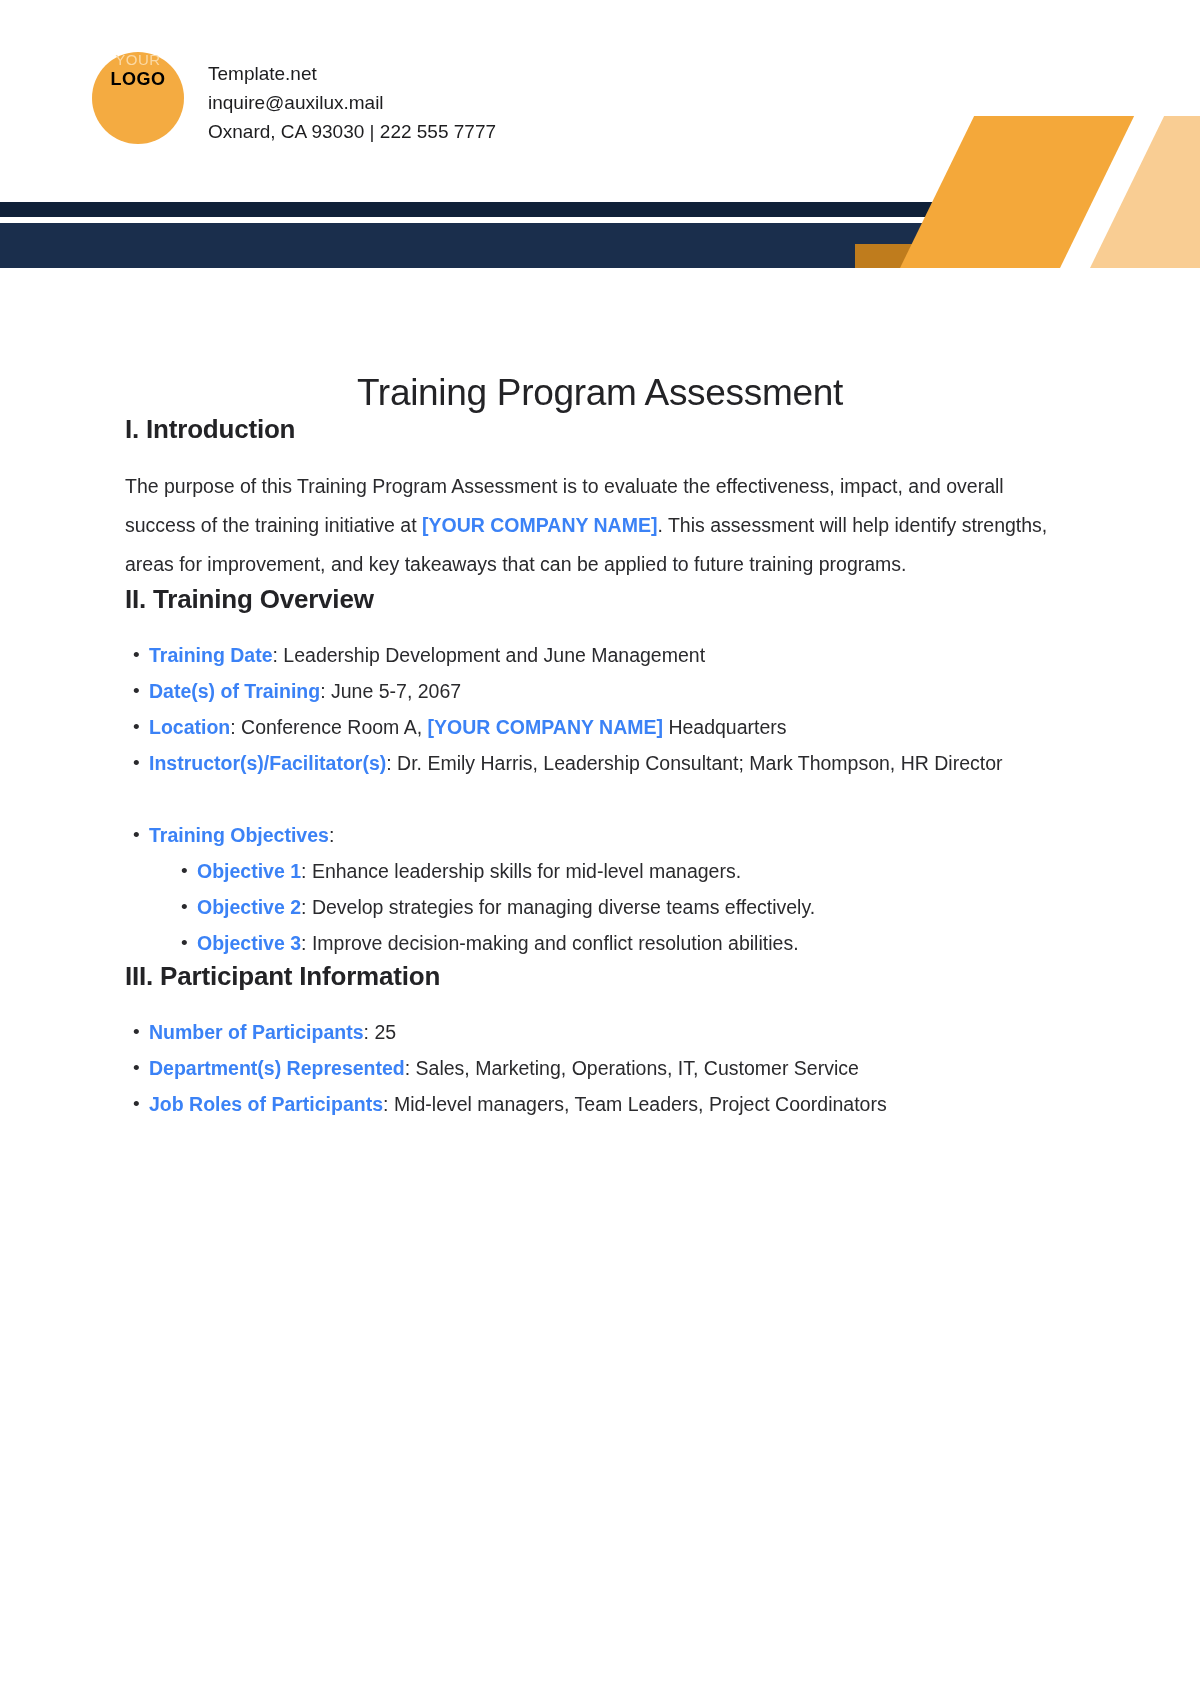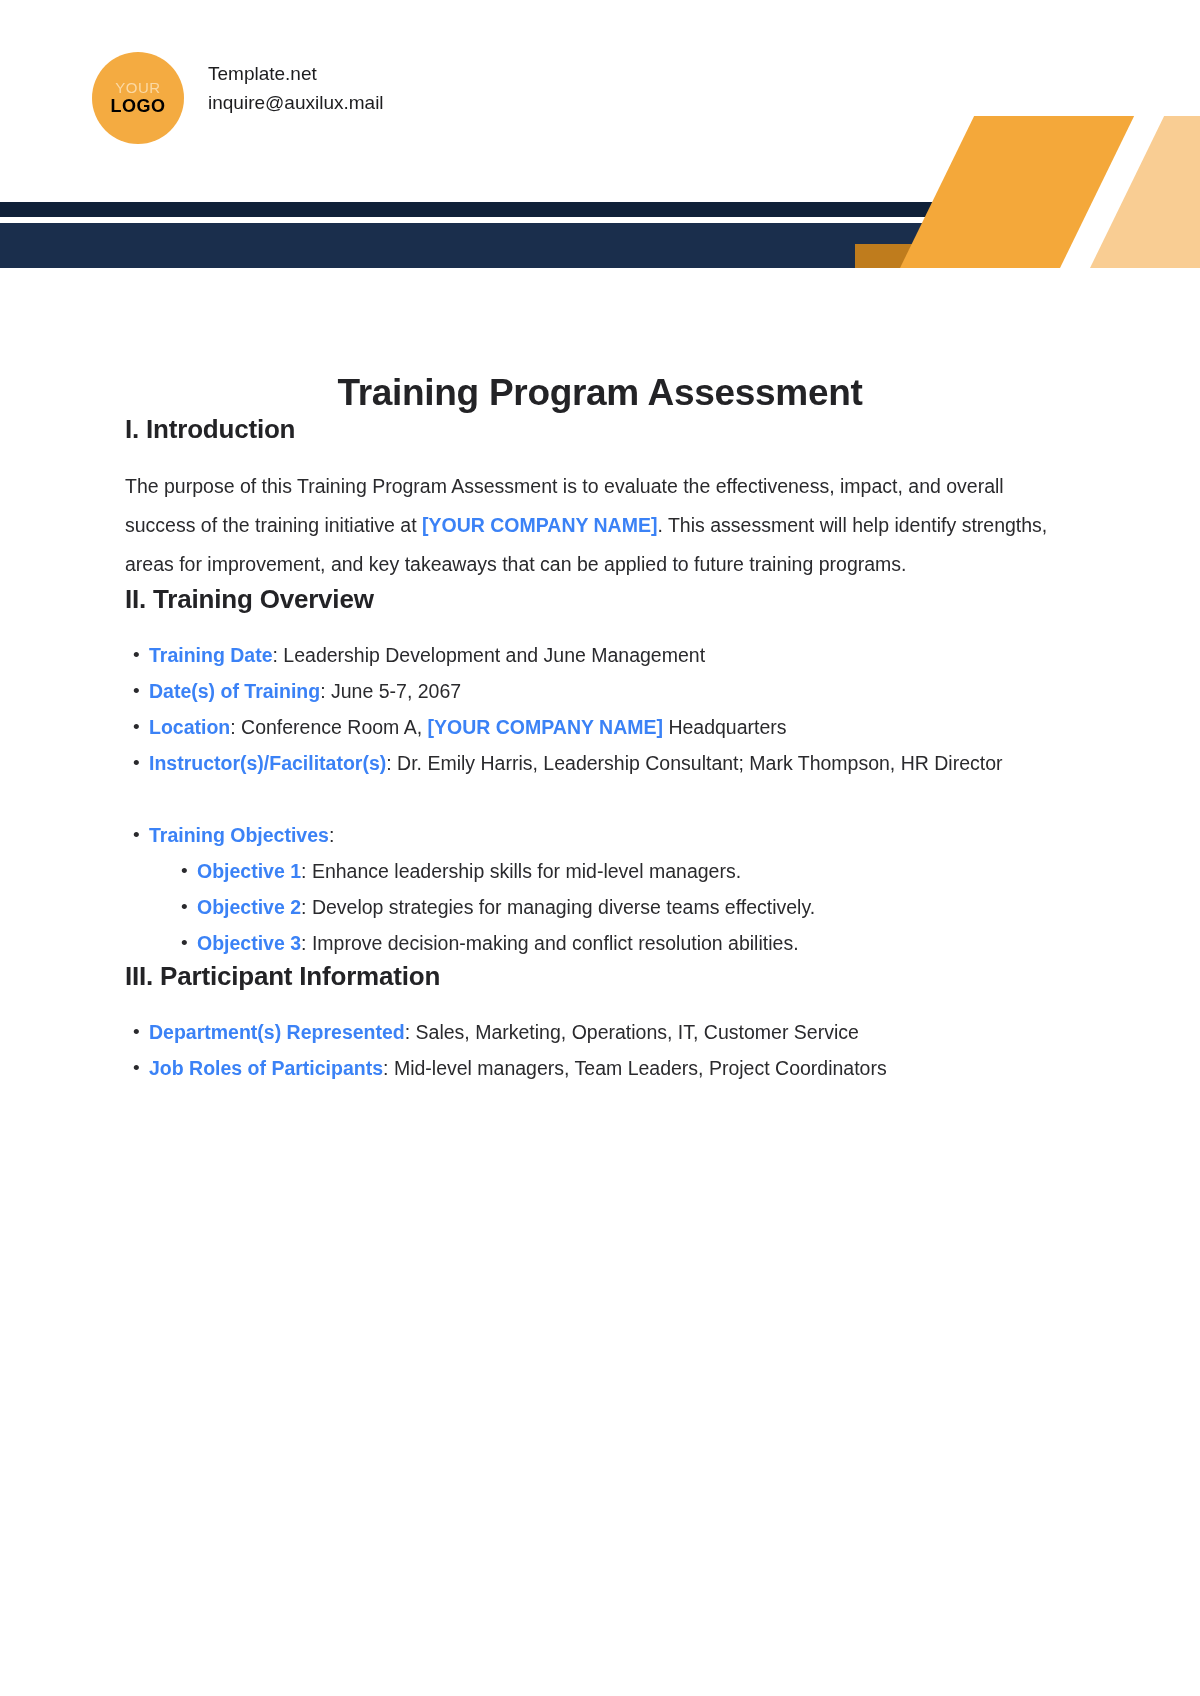--- a/index.html
+++ b/index.html
@@ -25,21 +25,20 @@
     align-items: flex-start;
   }
   .logo-circle {
     width: 92px;
     height: 92px;
     border-radius: 50%;
     background: #f4ab41;
     display: flex;
     flex-direction: column;
     align-items: center;
-    justify-content: center;
     line-height: 1.12;
     flex: none;
   }
   .logo-your {
     font-size: 15px;
     letter-spacing: 0.5px;
     color: #fbd9a4;
     font-weight: 400;
   }
   .logo-logo {
@@ -114,21 +113,21 @@
   
   .doc {
     position: absolute;
     top: 360px;
     left: 0;
     width: 1200px;
   }
   .doc-title {
     text-align: center;
     font-size: 37px;
-    font-weight: 700;
+    font-weight: 400;
     color: #232326;
     letter-spacing: -0.3px;
     margin: 0 0 0 0;
     padding: 12px 0 0 0;
   }
 
   .content {
     margin: 0 auto;
     padding: 0 125px 0 125px;
   }
@@ -202,20 +201,21 @@
 <body>
 
 <div class="header">
   <div class="logo-circle">
     <span class="logo-your">YOUR</span>
     <span class="logo-logo">LOGO</span>
   </div>
   <div class="company-block">
     <div>Template.net</div>
     <div>inquire@auxilux.mail</div>
+    <div>Oxnard, CA 93030 | 222 555 7777</div>
   </div>
 </div>
 
 <div class="banner">
   <div class="bar-thin"></div>
   <div class="bar-thick"></div>
   <div class="wedge-brown"></div>
   <div class="wedge-orange"></div>
   <div class="wedge-peach"></div>
 </div>
@@ -246,18 +246,19 @@
           <li><span class="lbl">Objective 1</span><span>: Enhance leadership skills for mid-level managers.</span></li>
           <li><span class="lbl">Objective 2</span><span>: Develop strategies for managing diverse teams effectively.</span></li>
           <li><span class="lbl">Objective 3</span><span>: Improve decision-making and conflict resolution abilities.</span></li>
         </ul>
       </li>
     </ul>
 
     <h2 class="section-heading sec-participant">III. Participant Information</h2>
 
     <ul class="bullets">
+      <li><span class="lbl">Number of Participants</span><span>: 25</span></li>
       <li><span class="lbl">Department(s) Represented</span><span>: Sales, Marketing, Operations, IT, Customer Service</span></li>
       <li><span class="lbl">Job Roles of Participants</span><span>: Mid-level managers, Team Leaders, Project Coordinators</span></li>
     </ul>
 
   </div>
 </div>
 
 </body></html>

